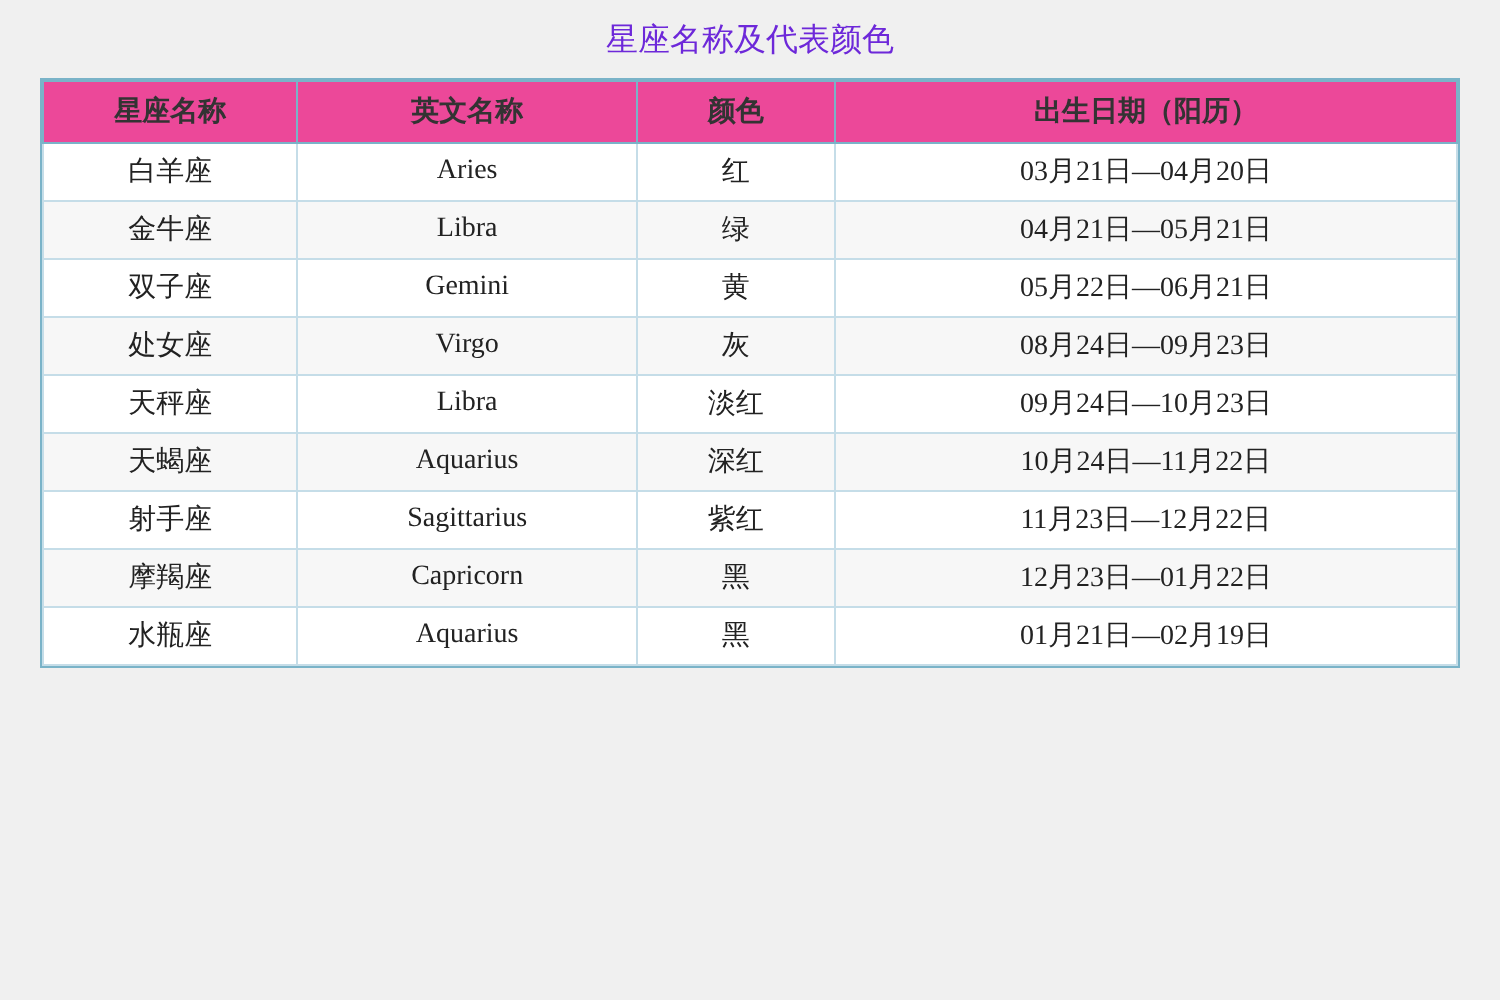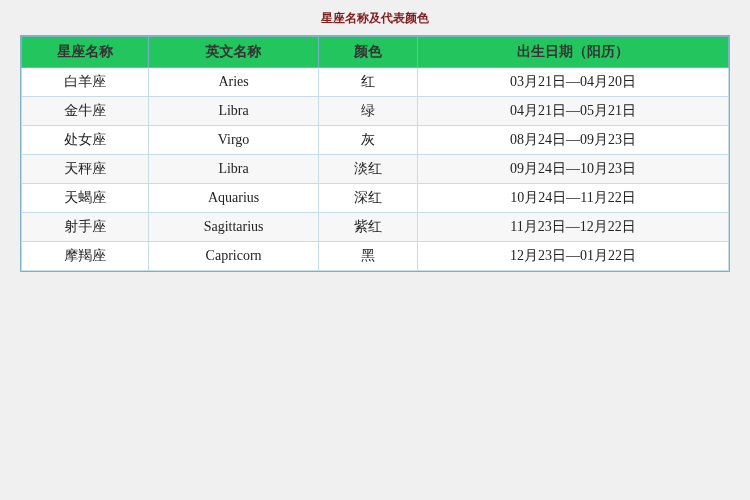--- a/index.html
+++ b/index.html
@@ -8,36 +8,36 @@
       height: 500px;
       background: #f0f0f0;
       font-family: 'SimSun', 'STSong', serif;
       display: flex;
       flex-direction: column;
       align-items: center;
       padding: 10px 20px;
       overflow: hidden;
     }
     .page-title {
-      font-size: 12px;
-      color: #7f1d1d;
+      font-size: 16px;
+      color: #6d28d9;
       margin-bottom: 8px;
-      font-weight: bold;
+      font-weight: normal;
     }
     .table-wrapper {
       width: 100%;
       border: 1px solid #7ab3c8;
     }
     table {
       width: 100%;
       border-collapse: collapse;
       font-size: 14px;
     }
     thead tr {
-      background-color: #22c55e;
+      background-color: #ec4899;
       padding-left: 36px;
     }
     thead th {
       border: 1px solid #7ab3c8;
       padding: 6px 10px;
       text-align: center;
       font-weight: bold;
       color: #333;
     }
     tbody tr {
@@ -80,20 +80,26 @@
           <td>红</td>
           <td>03月21日—04月20日</td>
         </tr>
         <tr>
           <td>金牛座</td>
           <td>Libra</td>
           <td>绿</td>
           <td>04月21日—05月21日</td>
         </tr>
         <tr>
+          <td>双子座</td>
+          <td>Gemini</td>
+          <td>黄</td>
+          <td>05月22日—06月21日</td>
+        </tr>
+        <tr>
           <td>处女座</td>
           <td>Virgo</td>
           <td>灰</td>
           <td>08月24日—09月23日</td>
         </tr>
         <tr>
           <td>天秤座</td>
           <td>Libra</td>
           <td>淡红</td>
           <td>09月24日—10月23日</td>
@@ -109,15 +115,21 @@
           <td>Sagittarius</td>
           <td>紫红</td>
           <td>11月23日—12月22日</td>
         </tr>
         <tr>
           <td>摩羯座</td>
           <td>Capricorn</td>
           <td>黑</td>
           <td>12月23日—01月22日</td>
         </tr>
+        <tr>
+          <td>水瓶座</td>
+          <td>Aquarius</td>
+          <td>黑</td>
+          <td>01月21日—02月19日</td>
+        </tr>
       </tbody>
   </table>
 </div>
 
 </body></html>

